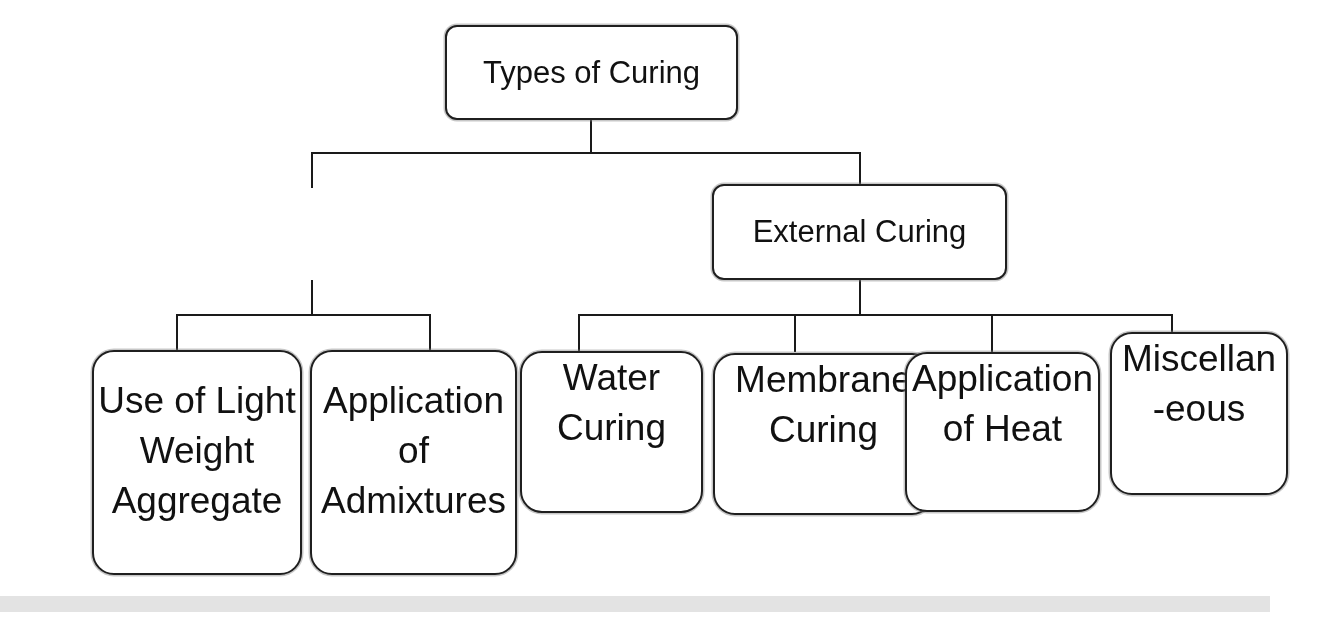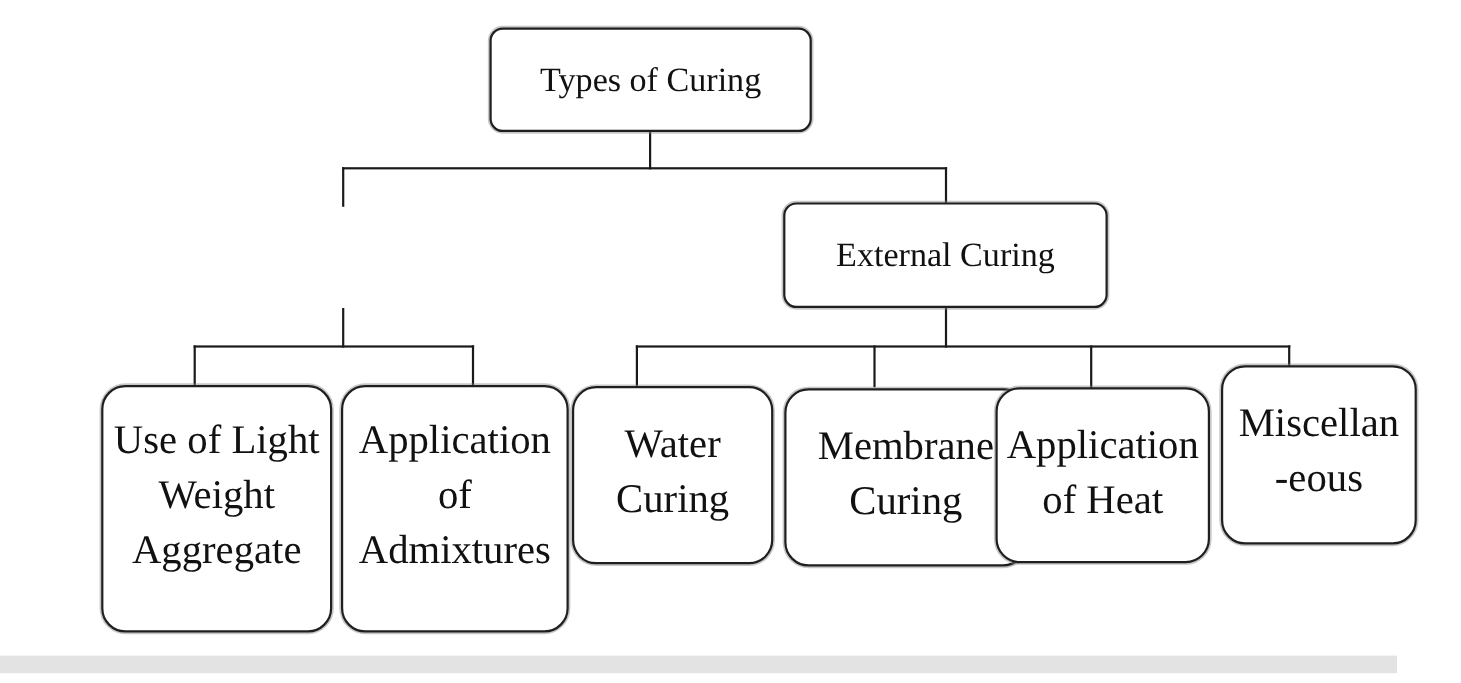--- a/index.html
+++ b/index.html
@@ -5,21 +5,21 @@
   html, body {
     margin: 0;
     padding: 0;
     background: #ffffff;
   }
   #canvas {
     position: relative;
     width: 1328px;
     height: 621px;
     background: #ffffff;
-    font-family: Liberation Serif, serif;
+    font-family: Liberation Sans, sans-serif;
     color: #111111;
     overflow: hidden;
   }
   .node {
     position: absolute;
     background: #ffffff;
     border: 2px solid #1f1f1f;
     box-shadow: 0 0 0 1.5px rgba(130,130,130,0.45);
     box-sizing: border-box;
     text-align: center;
@@ -31,21 +31,21 @@
     display: flex;
     align-items: center;
     justify-content: center;
   }
   .leaf {
     border-radius: 22px;
     font-size: 37px;
     line-height: 50px;
   }
   .leaf-tall { padding-top: 24px; }
-  .leaf-short { padding-top: 26px; }
+  .leaf-short { }
   .line {
     position: absolute;
     background: #1a1a1a;
   }
   .hline { height: 2px; }
   .vline { width: 2px; }
   .footer-band {
     position: absolute;
     background: #e3e3e3;
   }

